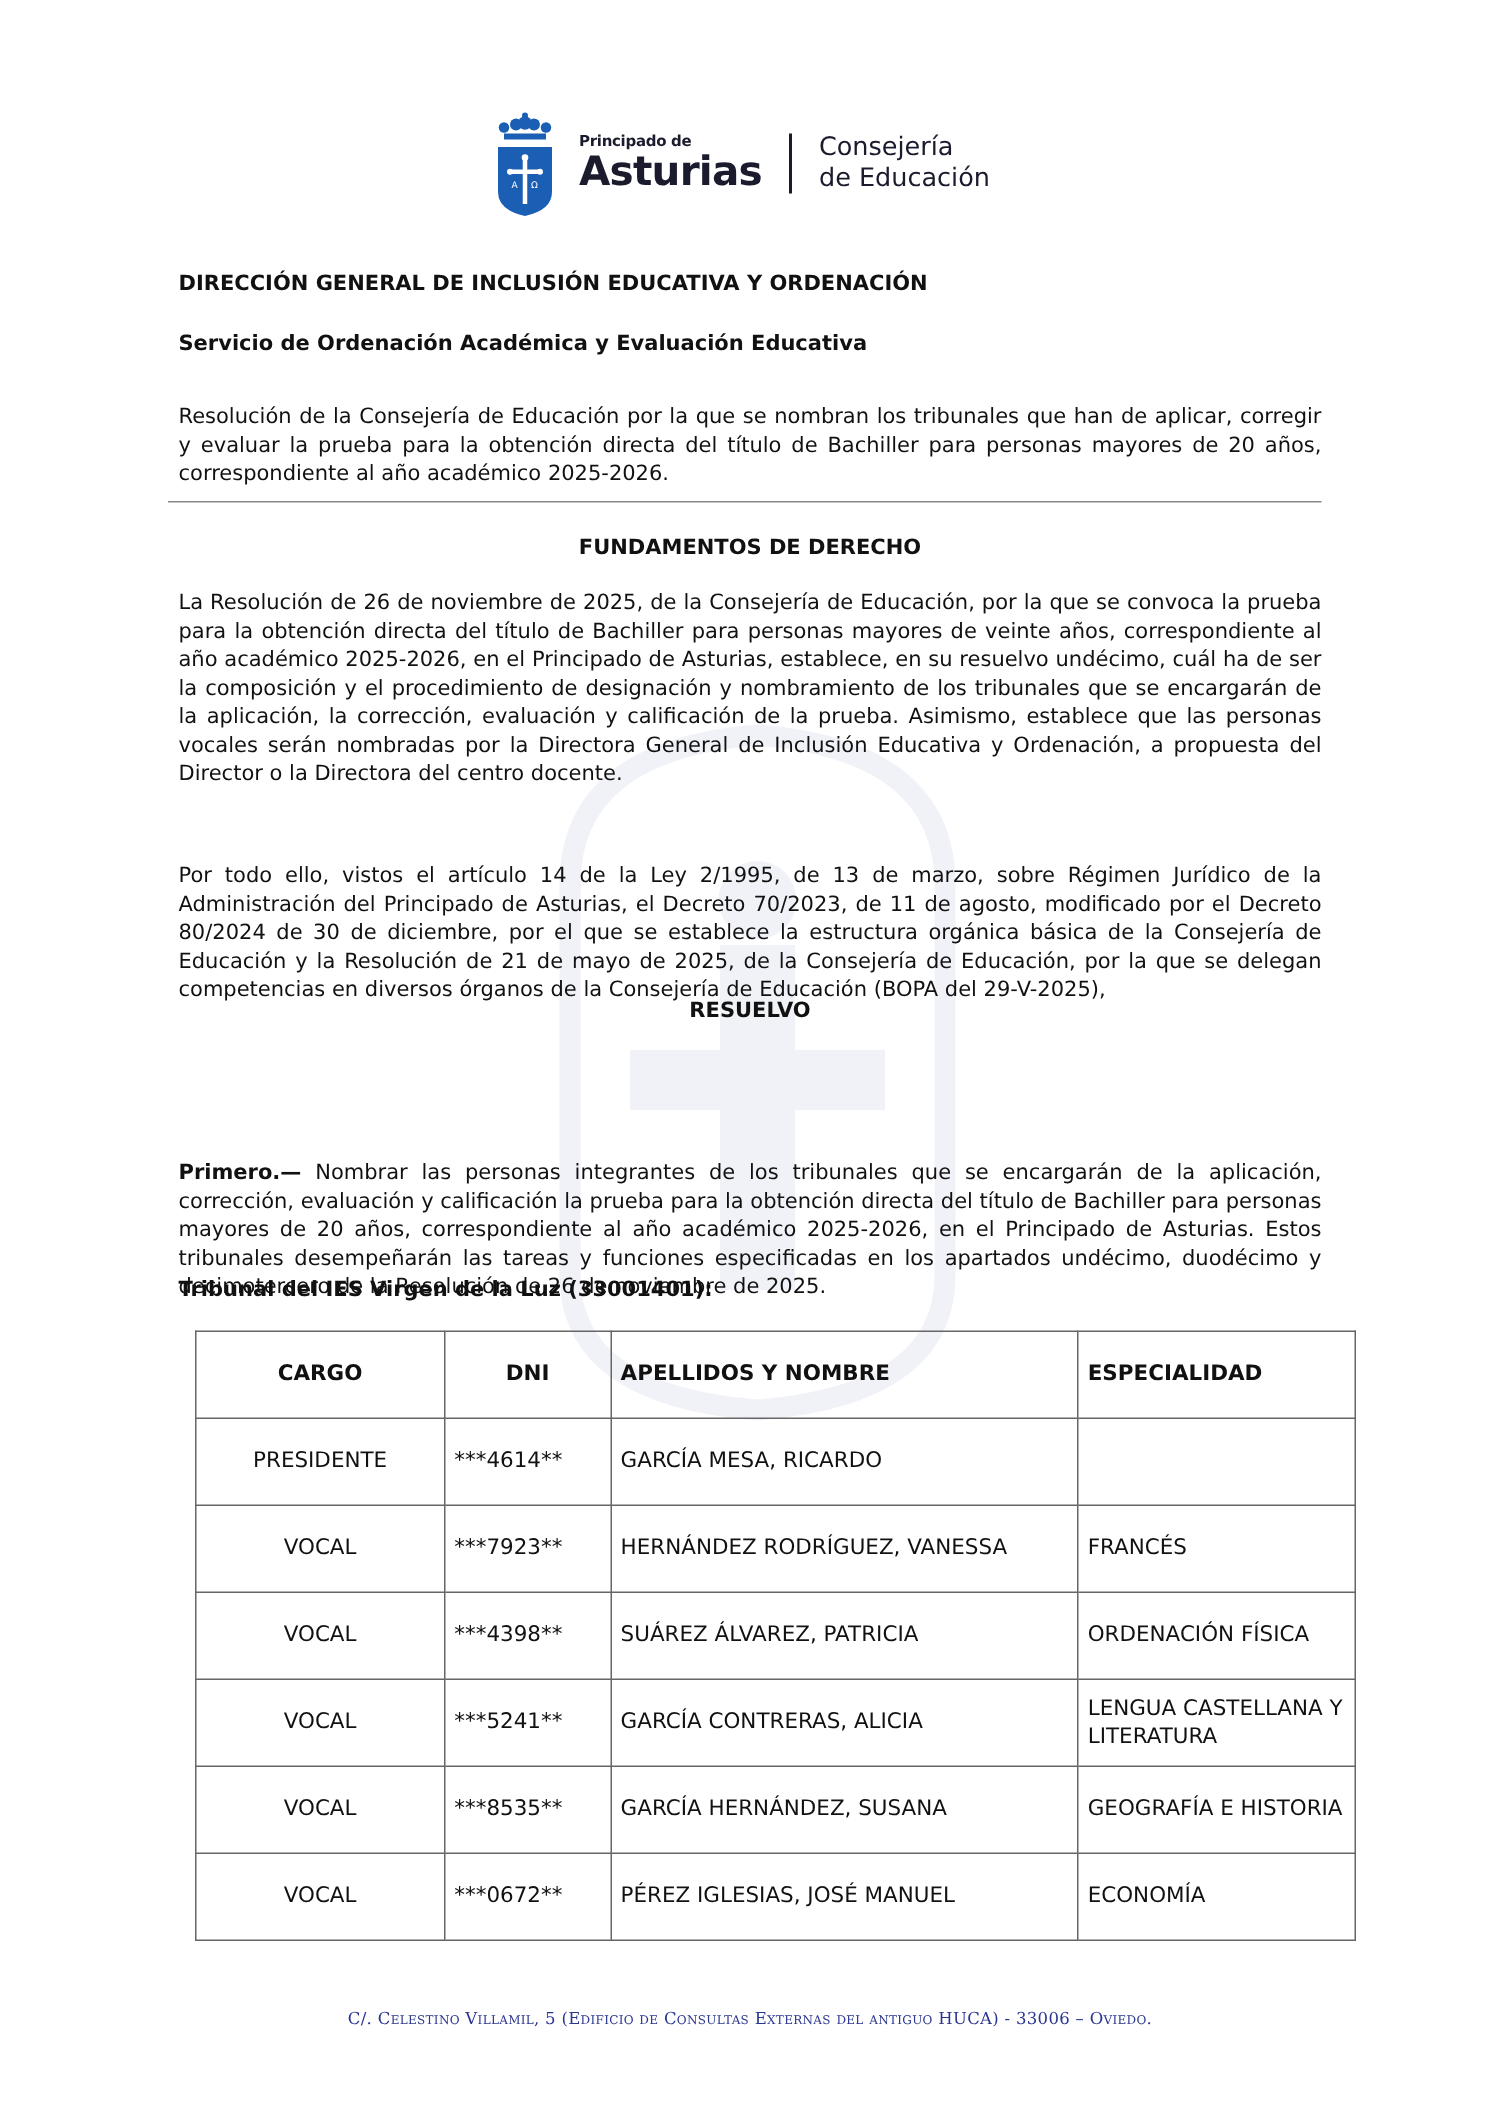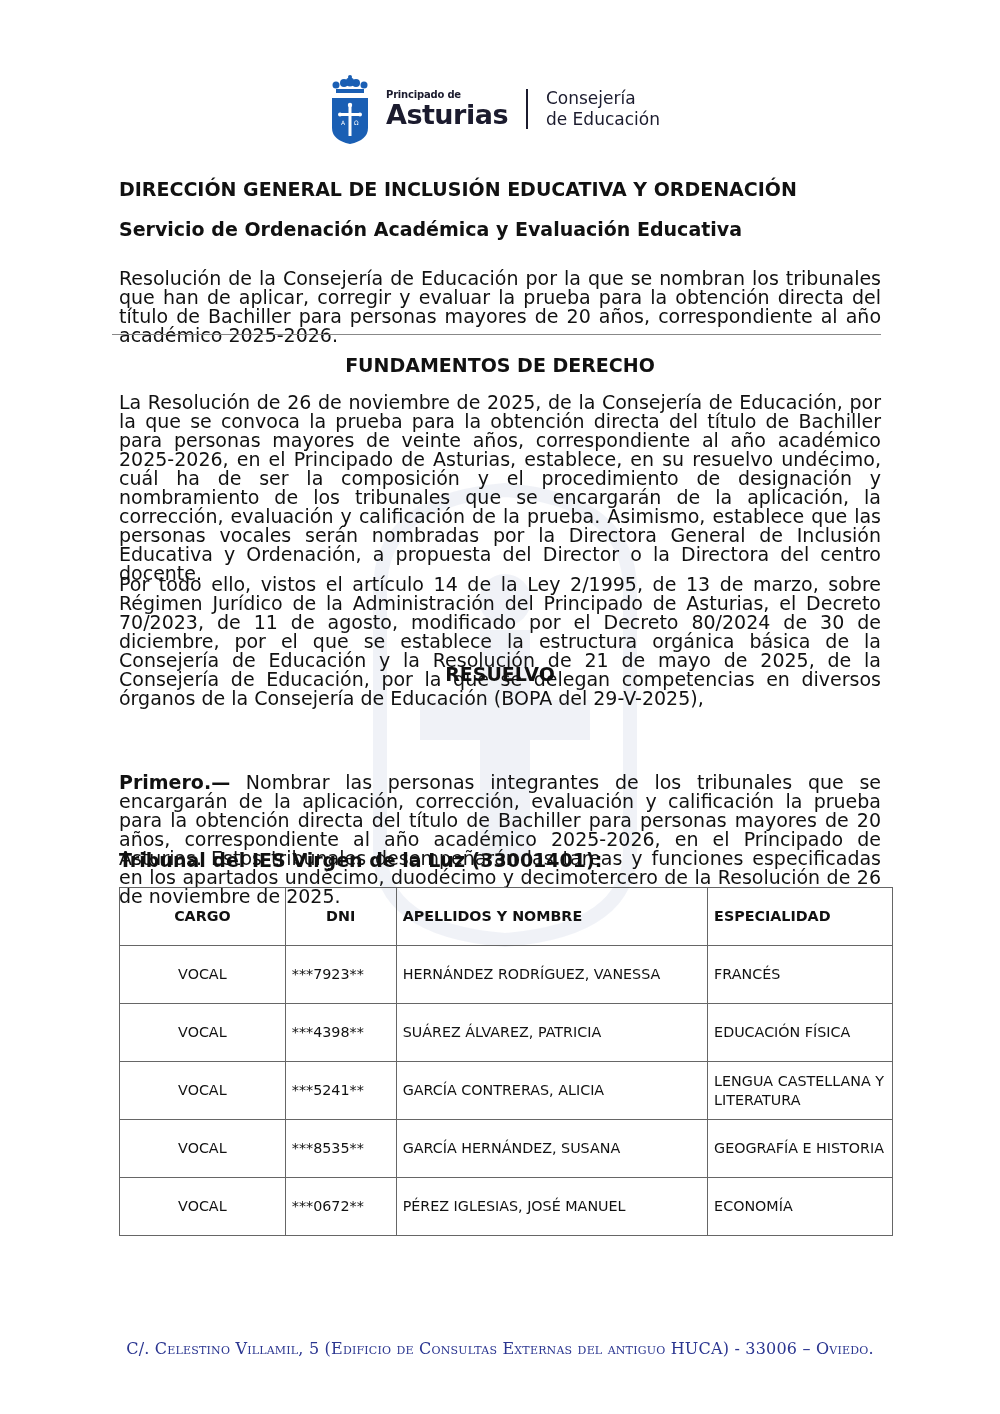--- a/index.html
+++ b/index.html
@@ -7,43 +7,43 @@
          font-family: "DejaVu Sans", sans-serif; color: #111; }
   .watermark { position: absolute; left: 360px; top: 470px; width: 290px; height: 480px; opacity: 0.06; z-index: 0; }
   .logo { position: absolute; left: 330px; top: 74px; display: flex; align-items: center; }
   .shield { width: 40px; height: 70px; }
   .brand { margin-left: 16px; line-height: 1; }
   .brand .l1 { font-family: "DejaVu Sans", sans-serif; font-weight: bold; font-size: 10px; color: #1b1b2e; letter-spacing: -0.2px; }
   .brand .l2 { font-family: "DejaVu Sans", sans-serif; font-weight: bold; font-size: 27px; color: #1b1b2e; margin-top: 1px; letter-spacing: -0.5px; }
   .vsep { width: 2px; height: 40px; background: #1b1b2e; margin-left: 18px; margin-right: 18px; }
   .cons { font-family: "DejaVu Sans", sans-serif; font-size: 17px; color: #1b1b2e; line-height: 21px; }
 
-  .content { position: absolute; left: 119px; width: 762px; z-index: 1; font-size: 19px; line-height: 19px; }
+  .content { position: absolute; left: 119px; width: 762px; z-index: 1; font-size: 14px; line-height: 19px; }
   .h-dir { top: 180px; font-weight: bold; }
   .h-serv { top: 220px; font-weight: bold; }
   .intro { top: 269px; text-align: justify; }
   .rule { position: absolute; left: 112px; top: 334px; width: 769px; height: 1px; background: #888; z-index: 1; }
   .h-center { text-align: center; font-weight: bold; }
   .h-fund { top: 356px; }
   .p1 { top: 393px; text-align: justify; }
   .p2 { top: 575px; text-align: justify; }
   .h-res { top: 665px; }
   .p3 { top: 741px; text-align: justify; margin-top: 32px; }
   .tribunal { top: 851px; font-weight: bold; }
   b.lead { font-weight: bold; }
 
-  table.trib { position: absolute; left: 119px; top: 887px; width: 774px; border-collapse: collapse; z-index: 1;
+  table.trib { position: absolute; left: 130px; top: 887px; width: 774px; border-collapse: collapse; z-index: 1;
                font-size: 14.3px; }
   table.trib td, table.trib th { border: 1px solid #666; height: 57px; padding: 0 6px; vertical-align: middle; line-height: 19px; }
   table.trib th { font-weight: bold; text-align: left; }
   table.trib th.c, table.trib td.c { text-align: center; }
   col.c1 { width: 166px; } col.c2 { width: 111px; } col.c3 { width: 312px; } col.c4 { width: 185px; }
 
   .footer { position: absolute; left: 0; width: 1000px; top: 1339px; text-align: center; z-index: 1;
-            font-family: "DejaVu Serif", serif; font-size: 16px; color: #2a3590; font-variant: small-caps; letter-spacing: 0.2px; }
+            font-family: "DejaVu Serif", serif; font-size: 11px; color: #2a3590; font-variant: small-caps; letter-spacing: 0.2px; }
 </style>
 </head>
 <body>
 
 <svg class="watermark" viewBox="0 0 290 480">
   <path d="M20 120 Q20 30 145 20 Q270 30 270 120 L270 380 Q270 460 145 470 Q20 460 20 380 Z" fill="none" stroke="#1a3a8a" stroke-width="14"></path>
   <rect x="120" y="160" width="50" height="230" fill="#1a3a8a"></rect>
   <rect x="60" y="230" width="170" height="40" fill="#1a3a8a"></rect>
   <circle cx="145" cy="130" r="26" fill="#1a3a8a"></circle>
 </svg>
@@ -101,30 +101,36 @@
   <thead>
     <tr>
       <th class="c">CARGO</th>
       <th class="c">DNI</th>
       <th>APELLIDOS Y NOMBRE</th>
       <th>ESPECIALIDAD</th>
     </tr>
   </thead>
   <tbody>
     <tr>
+      <td class="c">PRESIDENTE</td>
+      <td>***4614**</td>
+      <td>GARCÍA MESA, RICARDO</td>
+      <td></td>
+    </tr>
+    <tr>
       <td class="c">VOCAL</td>
       <td>***7923**</td>
       <td>HERNÁNDEZ RODRÍGUEZ, VANESSA</td>
       <td>FRANCÉS</td>
     </tr>
     <tr>
       <td class="c">VOCAL</td>
       <td>***4398**</td>
       <td>SUÁREZ ÁLVAREZ, PATRICIA</td>
-      <td>EDUCACIÓN FÍSICA</td>
+      <td>ORDENACIÓN FÍSICA</td>
     </tr>
     <tr>
       <td class="c">VOCAL</td>
       <td>***5241**</td>
       <td>GARCÍA CONTRERAS, ALICIA</td>
       <td>LENGUA CASTELLANA Y LITERATURA</td>
     </tr>
     <tr>
       <td class="c">VOCAL</td>
       <td>***8535**</td>

